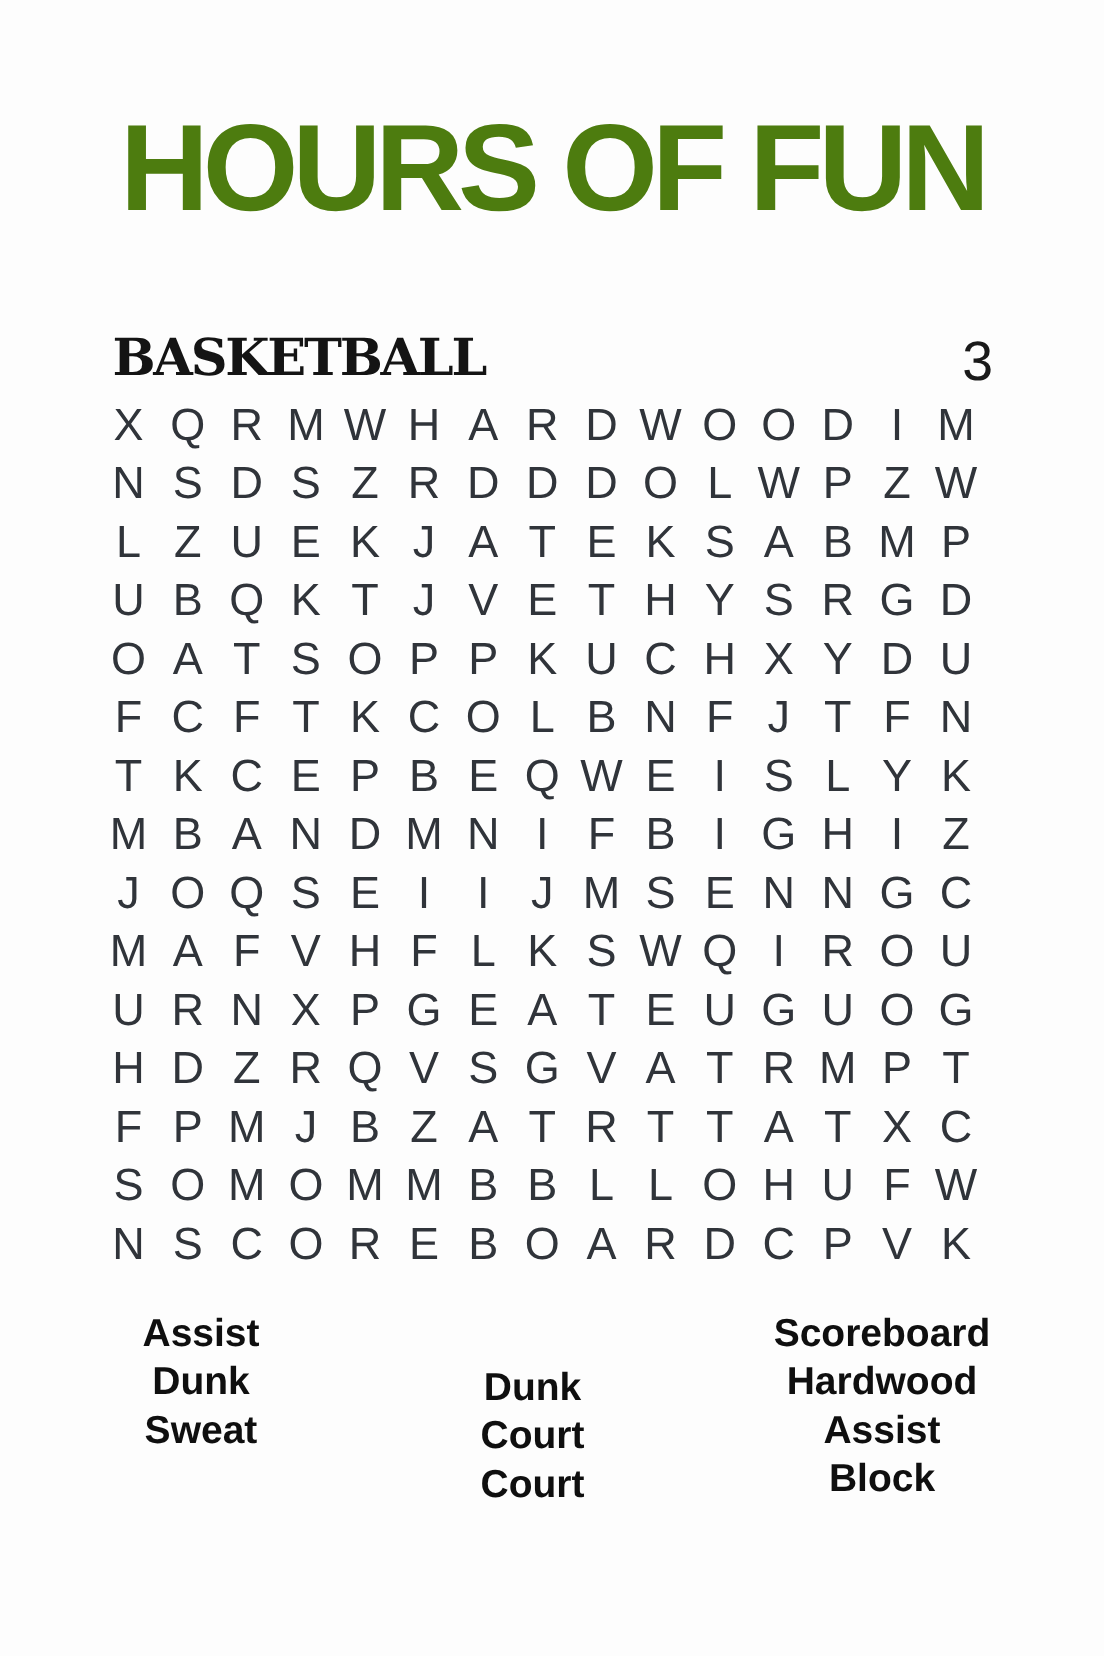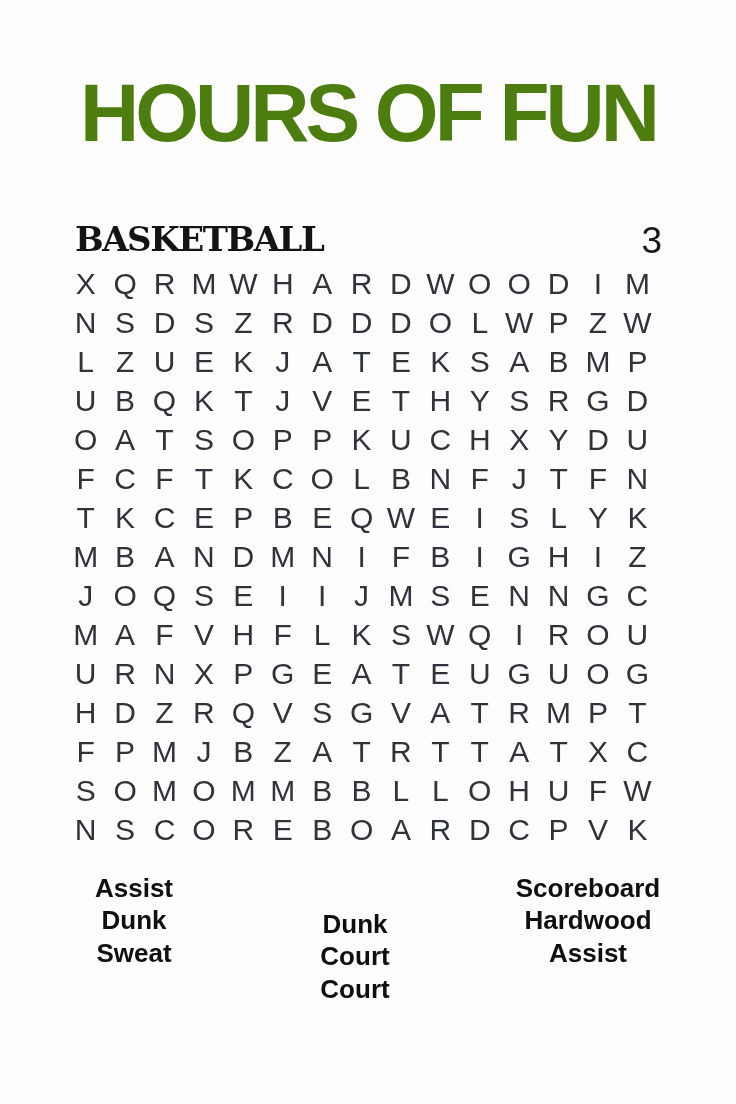--- a/index.html
+++ b/index.html
@@ -361,16 +361,17 @@
       </div>
     <div class="word-list-column col-2">
         <div class="word-item">Dunk</div>
         <div class="word-item">Court</div>
         <div class="word-item">Court</div>
       </div>
     <div class="word-list-column col-3">
         <div class="word-item">Scoreboard</div>
         <div class="word-item">Hardwood</div>
         <div class="word-item">Assist</div>
+        <div class="word-item">Block</div>
       </div>
   </div>
 
 </div>
 
 </body></html>

